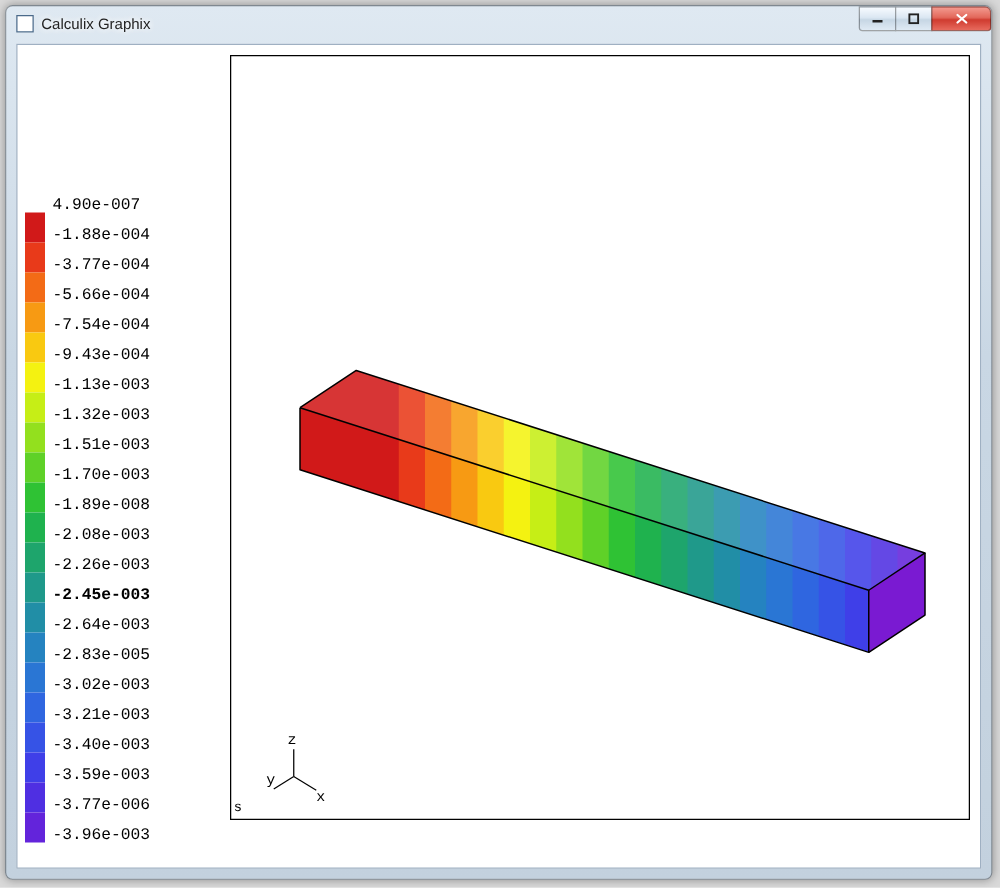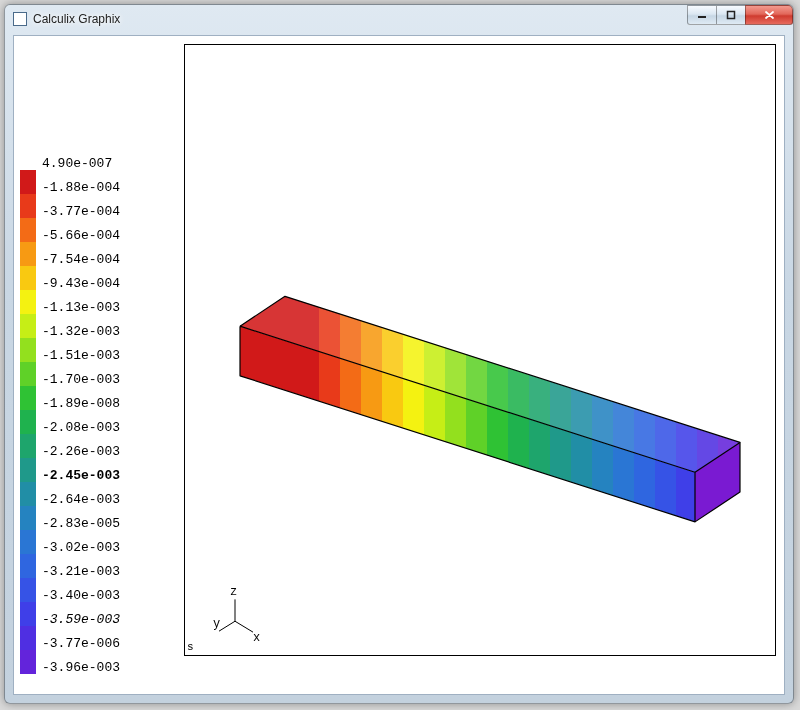--- a/index.html
+++ b/index.html
@@ -256,21 +256,21 @@
             <div style="height: 24px; line-height: 24px;">-1.70e-003</div>
             <div style="height: 24px; line-height: 24px;">-1.89e-008</div>
             <div style="height: 24px; line-height: 24px;">-2.08e-003</div>
             <div style="height: 24px; line-height: 24px;">-2.26e-003</div>
             <div style="height: 24px; line-height: 24px; font-weight: bold;">-2.45e-003</div>
             <div style="height: 24px; line-height: 24px;">-2.64e-003</div>
             <div style="height: 24px; line-height: 24px;">-2.83e-005</div>
             <div style="height: 24px; line-height: 24px;">-3.02e-003</div>
             <div style="height: 24px; line-height: 24px;">-3.21e-003</div>
             <div style="height: 24px; line-height: 24px;">-3.40e-003</div>
-            <div style="height: 24px; line-height: 24px; font-style: italic;">-3.59e-003</div>
+            <div style="height: 24px; line-height: 24px;">-3.59e-003</div>
             <div style="height: 24px; line-height: 24px;">-3.77e-006</div>
             <div style="height: 24px; line-height: 24px;">-3.96e-003</div>
           </div>
       </div>
 
       <div class="plot-frame">
         <svg class="plot-svg" viewBox="0 0 590 614" preserveAspectRatio="none">
 
           <defs>
 

